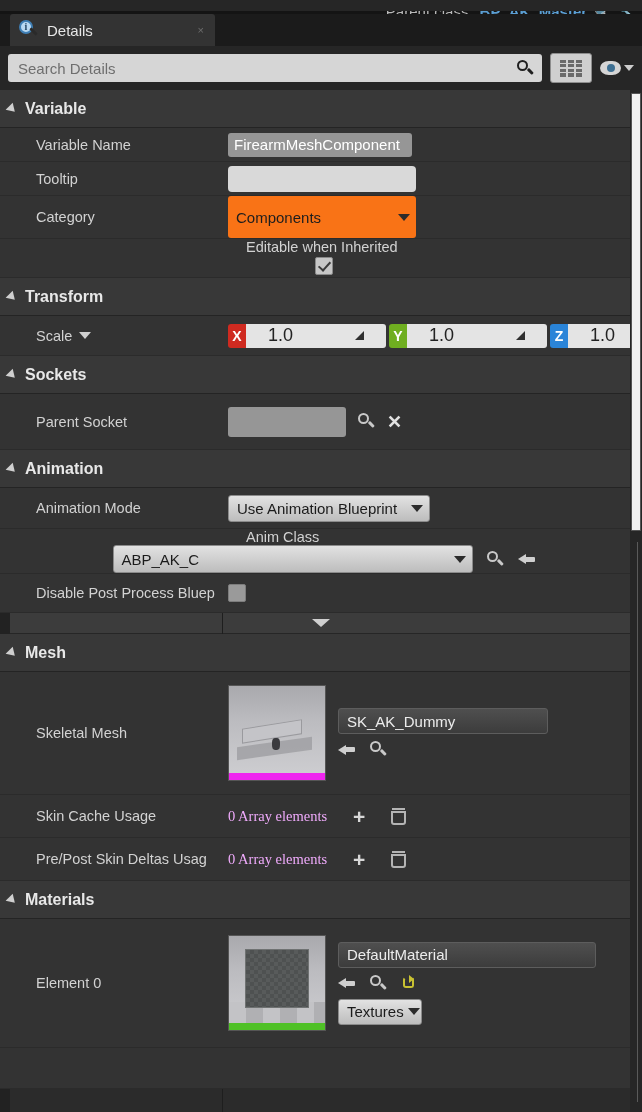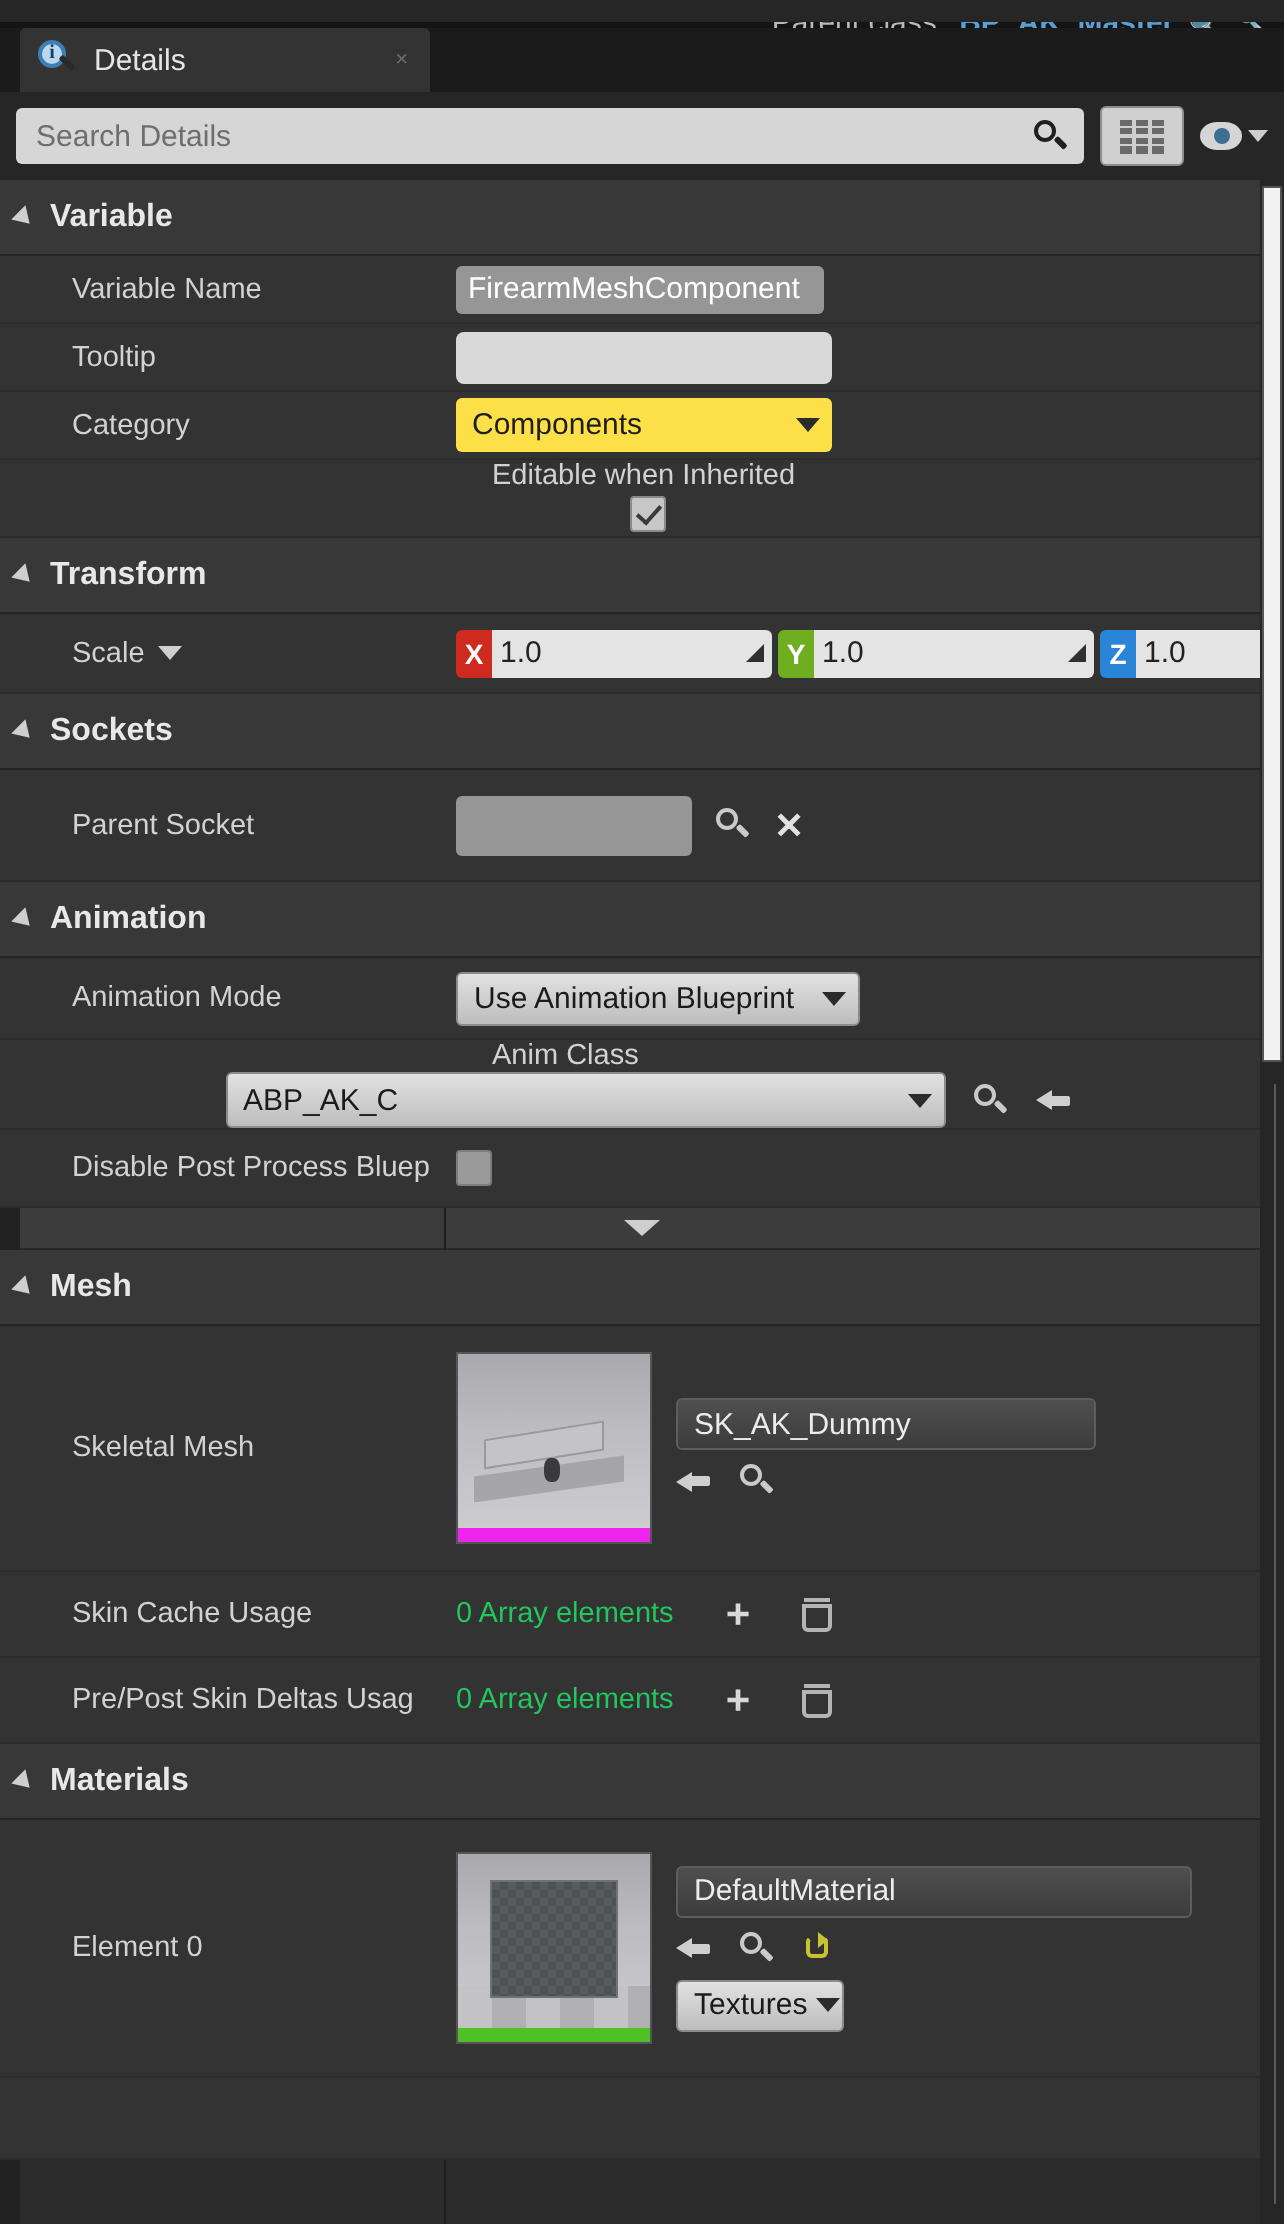--- a/index.html
+++ b/index.html
@@ -73,21 +73,21 @@
   .row{position:relative;display:flex;align-items:center;min-height:33px;background:#333333;
     border-bottom:1px solid #2b2b2b;}
   .lbl{width:222px;box-sizing:border-box;padding-left:36px;padding-right:4px;font-size:14.5px;
     color:#d2d2d2;white-space:nowrap;overflow:hidden;flex:none;}
   .val{flex:1;display:flex;align-items:center;padding-left:6px;box-sizing:border-box;gap:8px;}
 
   
   .txtfield{height:24px;background:#969696;border-radius:3px;display:flex;align-items:center;
     padding:0 6px;box-sizing:border-box;font-size:15px;color:#ffffff;white-space:nowrap;overflow:hidden;}
   .whitefield{height:26px;background:#d9d9d9;border-radius:4px;}
-  .dropdown{height:27px;background:#fde047;border-radius:3px;display:flex;align-items:center;
+  .dropdown{height:42px;background:#f97316;border-radius:3px;display:flex;align-items:center;
     justify-content:space-between;padding:0 6px 0 8px;box-sizing:border-box;font-size:15px;color:#1e1e1e;}
   .dropdown .dc{width:0;height:0;border-left:6px solid transparent;border-right:6px solid transparent;
     border-top:7px solid #2b2b2b;margin-left:10px;flex:none;}
   .lightdd{background:linear-gradient(#e2e2e2,#bdbdbd);color:#1b1b1b;border:1px solid #8b8b8b;}
   .assetdd{height:26px;background:linear-gradient(#4f4f4f,#3c3c3c);border:1px solid #5d5d5d;border-radius:3px;
     display:flex;align-items:center;justify-content:space-between;padding:0 8px;box-sizing:border-box;
     font-size:15px;color:#ececec;}
   .assetdd .dc{border-top-color:#d8d8d8;}
 
   
@@ -98,41 +98,41 @@
 
   
   .axes{display:flex;align-items:center;gap:3px;}
   .axis{display:flex;align-items:center;height:24px;border-radius:3px;overflow:hidden;width:158px;}
   .axis .tag{width:18px;height:24px;display:flex;align-items:center;justify-content:center;
     font-size:14px;font-weight:bold;color:#ffffff;flex:none;}
   .axis.x .tag{background:#cf2a20;}
   .axis.y .tag{background:#6fae20;}
   .axis.z .tag{background:#2a84d8;}
   .axis .num{flex:1;background:#e4e4e4;height:24px;display:flex;align-items:center;justify-content:space-between;
-    padding:0 4px;box-sizing:border-box;font-size:15px;color:#222;}
+    padding:0 22px;box-sizing:border-box;font-size:18px;color:#222;}
   .drag{width:0;height:0;border-left:9px solid transparent;border-bottom:9px solid #2f2f2f;flex:none;}
 
   
   .ibtn{display:inline-flex;align-items:center;justify-content:center;flex:none;}
   .arrowleft{width:18px;height:16px;position:relative;}
   .arrowleft:before{content:"";position:absolute;left:0;top:3px;border-top:5px solid transparent;
     border-bottom:5px solid transparent;border-right:8px solid #cfcfcf;}
   .arrowleft:after{content:"";position:absolute;left:7px;top:5.5px;width:10px;height:5px;background:#cfcfcf;border-radius:1px;}
   .xmark{font-size:18px;font-weight:bold;color:#e2e2e2;line-height:1;}
   .plus{font-size:21px;font-weight:bold;color:#d8d8d8;line-height:1;}
   .trash{width:15px;height:17px;position:relative;}
   .trash:before{content:"";position:absolute;left:0;top:3px;width:15px;height:14px;
     border:2px solid #b4b4b4;border-radius:0 0 3px 3px;box-sizing:border-box;}
   .trash:after{content:"";position:absolute;left:1px;top:0;width:13px;height:2px;background:#b4b4b4;}
   .reset{width:16px;height:16px;position:relative;}
   .reset:before{content:"";position:absolute;left:2px;top:2px;width:11px;height:11px;
     border:2.5px solid #c9c232;border-top-color:transparent;border-radius:3px;box-sizing:border-box;}
   .reset:after{content:"";position:absolute;left:8px;top:0;border-left:5px solid #c9c232;
     border-top:4px solid transparent;border-bottom:4px solid transparent;}
-  .arraytxt{font-size:14.5px;color:#22c55e;}
+  .arraytxt{font-size:14.5px;color:#f0abfc;font-family:Liberation Serif, serif;}
 
   
   .thumb{width:98px;height:96px;position:relative;flex:none;border:1px solid #555;box-sizing:border-box;overflow:hidden;}
   .thumb .scene{position:absolute;inset:0;background:linear-gradient(#a9a9ad 0%,#bcbcc0 38%,#cfcfd2 100%);}
   .thumb .strip{position:absolute;left:0;right:0;bottom:0;height:7px;}
   .mesh-shape{position:absolute;left:14%;top:40%;width:62%;height:16%;background:#c4c4c8;
     border:1px solid #9a9a9e;box-sizing:border-box;transform:skewY(-9deg);}
   .mesh-shadow{position:absolute;left:8%;top:60%;width:78%;height:14%;background:#9b9b9f;
     transform:skewY(-8deg);opacity:.75;}
   .mesh-dot{position:absolute;left:45%;top:55%;width:8%;height:13%;background:#3a3a3e;border-radius:40%;}

